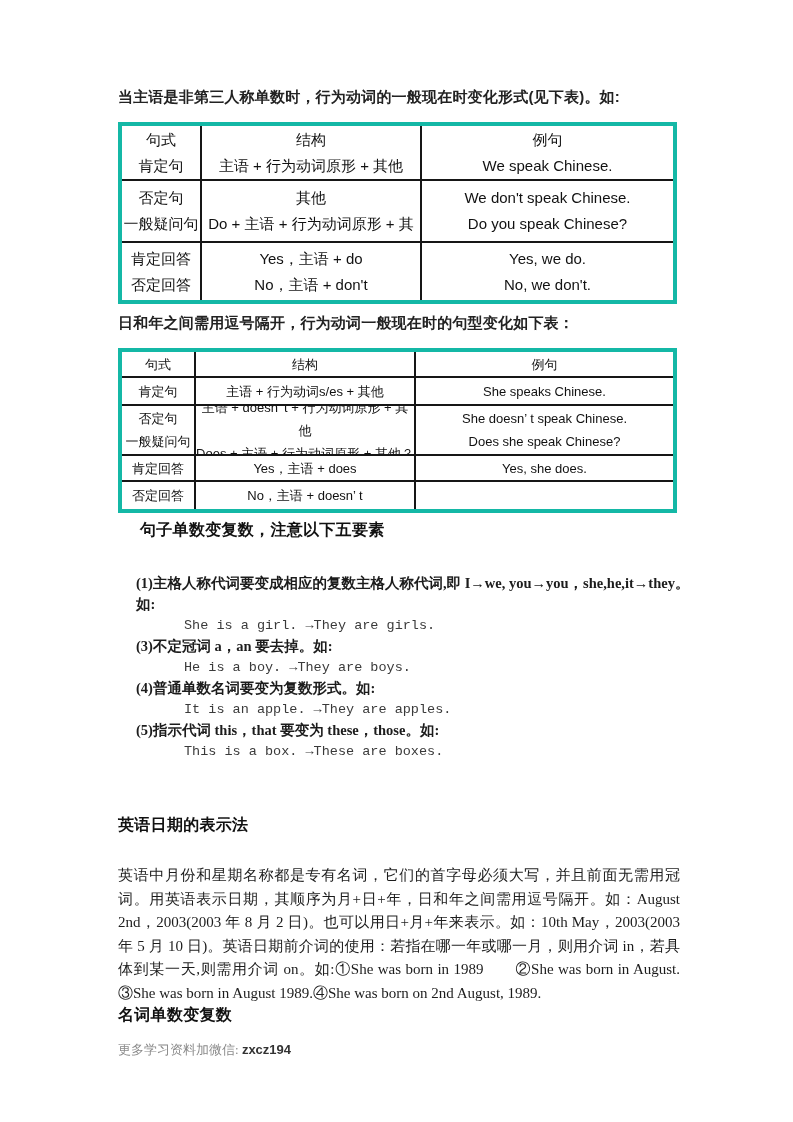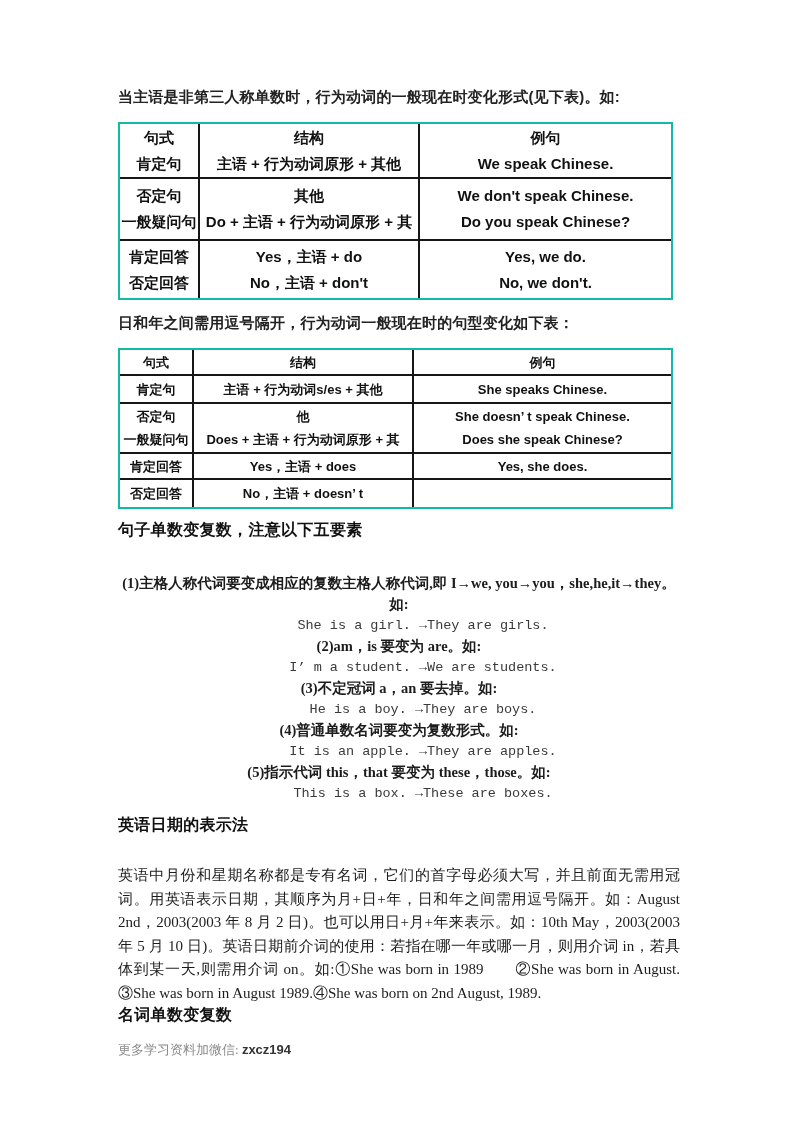--- a/index.html
+++ b/index.html
@@ -12,22 +12,22 @@
   .intro {
     position: absolute; left: 118px; width: 562px;
     font-size: 15px; font-weight: 700; color: #222222;
     letter-spacing: 0.2px;
   }
   #intro1 { top: 88px; }
   #intro2 { top: 314px; }
 
   .tbl {
     position: absolute; left: 118px;
-    display: grid; border: 2px solid #14b8a6;
-    font-weight: 700; color: #111111;
+    display: grid; border: 4px solid #14b8a6;
+    font-weight: 400; color: #111111;
   }
   #table1 {
     top: 122px;
     grid-template-columns: 80px 220px 251px;
     grid-template-rows: 55px 62px 57px;
     font-size: 15px;
   }
   #table2 {
     top: 348px;
     grid-template-columns: 74px 220px 257px;
@@ -43,25 +43,25 @@
   .cell.lc { border-right: none; text-align: right; }
   .cell.lr { border-bottom: none; }
   #table1 .cell div { line-height: 26px; }
   #table2 .cell div { line-height: 23px; }
 
   .heading {
     position: absolute; left: 118px;
     font-size: 16px; font-weight: 700; color: #111111;
     letter-spacing: 0.3px;
   }
-  #heading-plural  { top: 520px; }
+  #heading-plural  { top: 520px; margin-left: 22px; }
   #heading-dates   { top: 815px; }
   #heading-nouns   { top: 1005px; }
 
-  #rules { position: absolute; left: 118px; top: 573px; width: 562px; text-align: center; }
+  #rules { position: absolute; left: 136px; top: 573px; width: 562px; }
   .rule-zh {
     font-family: "Liberation Serif", serif;
     font-size: 14.5px; font-weight: 600; line-height: 21px;
     color: #1c1c1c;
   }
   .rule-en {
     font-family: "Liberation Mono", monospace;
     font-size: 13.5px; line-height: 21px; color: #3a3a3a; margin-left: 48px;
   }
 
@@ -177,24 +177,20 @@
 </div>
 
 <div class="heading" id="heading-plural">句子单数变复数，注意以下五要素</div>
 
 <div id="rules">
   <div>
     <div class="rule-zh">(1)主格人称代词要变成相应的复数主格人称代词,即 I→we, you→you，she,he,it→they。如:</div>
     <div class="rule-en">She is a girl. →They are girls.</div>
   </div>
   <div>
-    <div class="rule-zh">(2)am，is 要变为 are。如:</div>
-    <div class="rule-en">I’ m a student. →We are students.</div>
-  </div>
-  <div>
     <div class="rule-zh">(3)不定冠词 a，an 要去掉。如:</div>
     <div class="rule-en">He is a boy. →They are boys.</div>
   </div>
   <div>
     <div class="rule-zh">(4)普通单数名词要变为复数形式。如:</div>
     <div class="rule-en">It is an apple. →They are apples.</div>
   </div>
   <div>
     <div class="rule-zh">(5)指示代词 this，that 要变为 these，those。如:</div>
     <div class="rule-en">This is a box. →These are boxes.</div>

